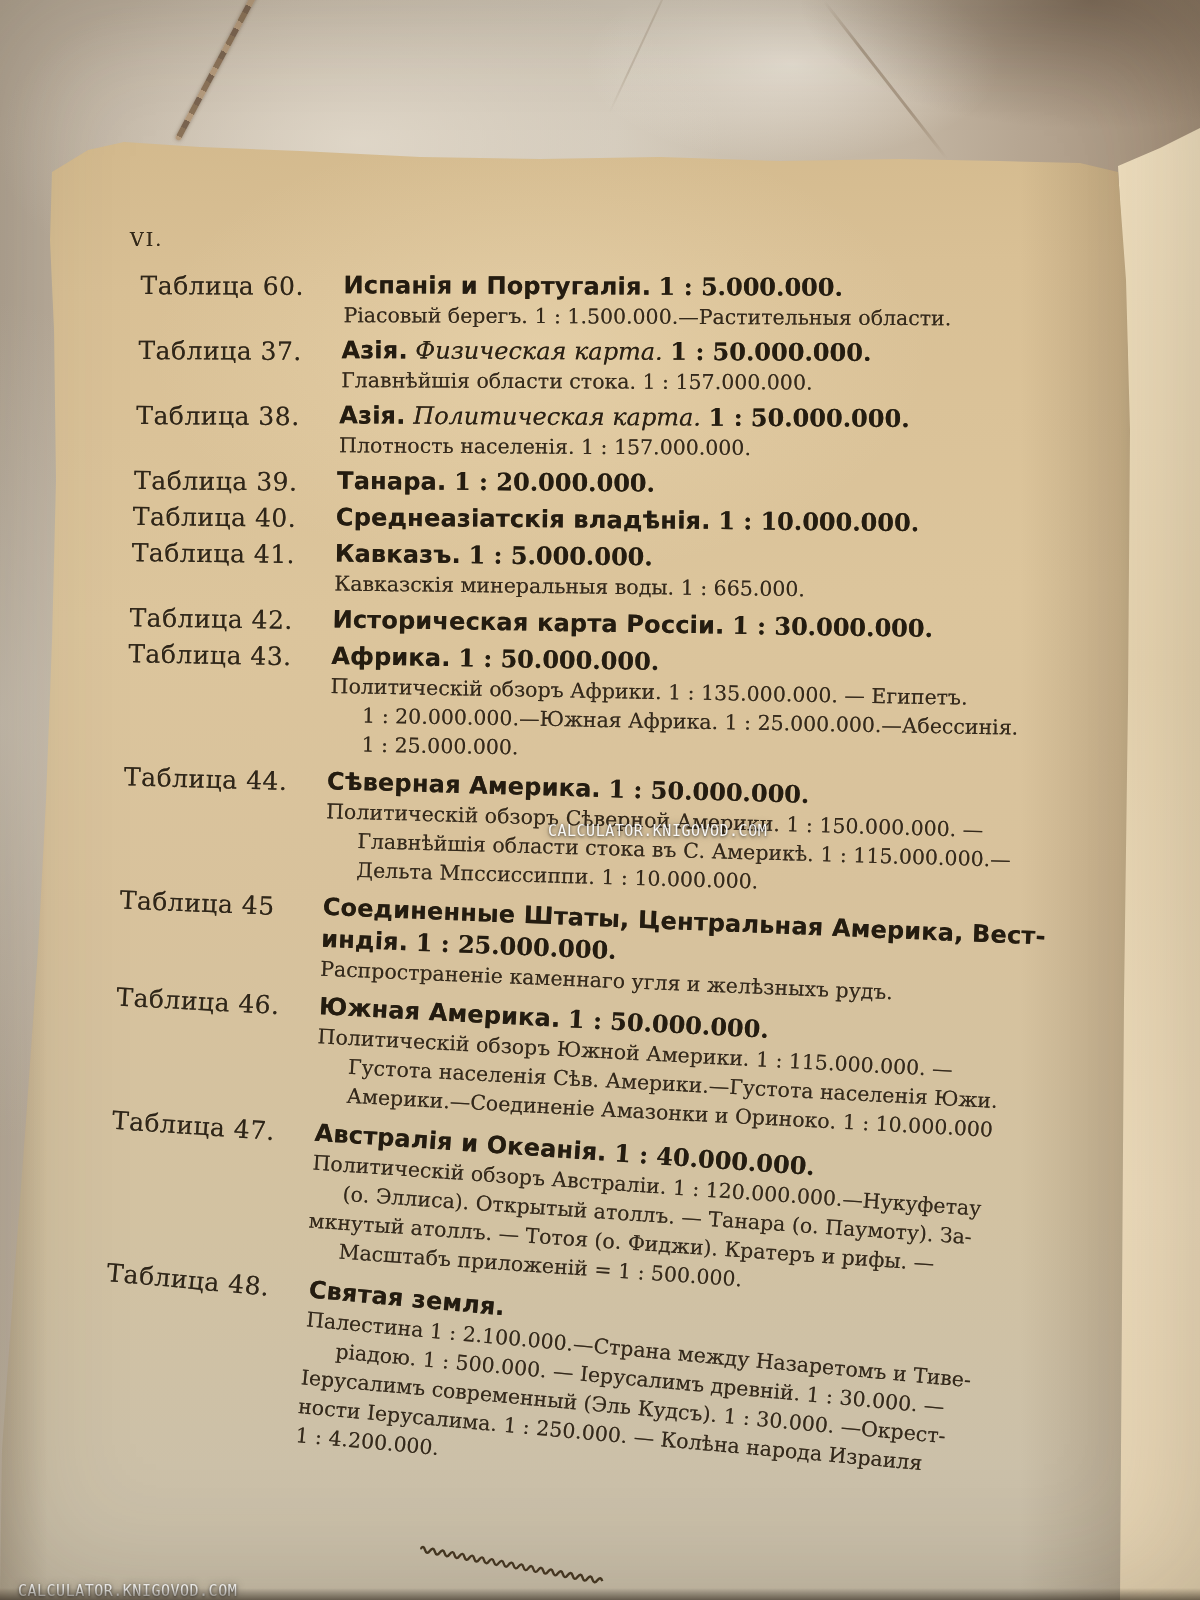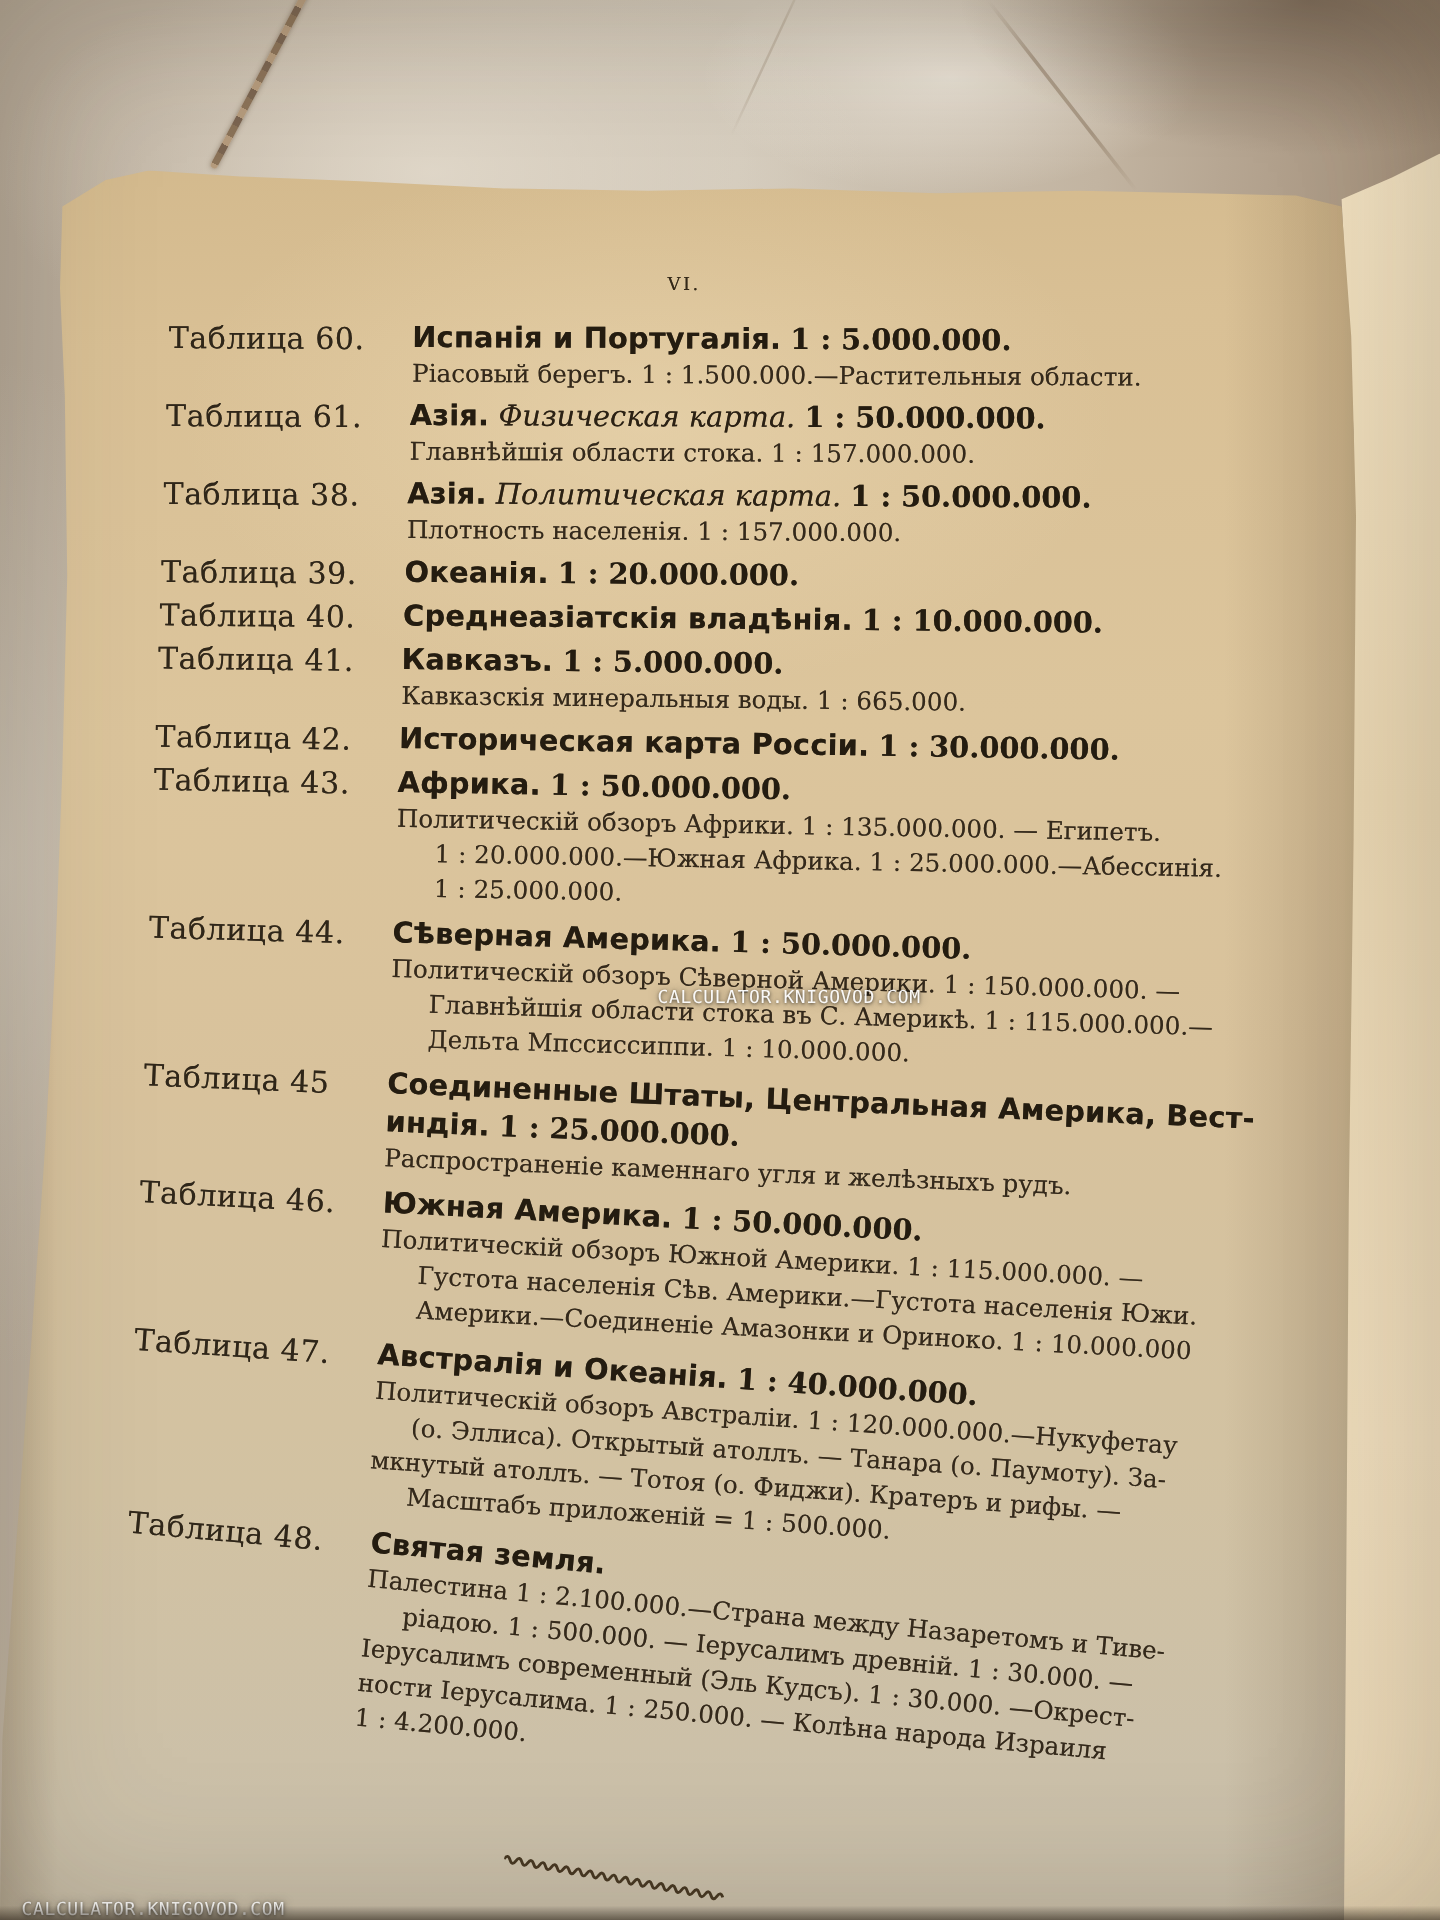--- a/index.html
+++ b/index.html
@@ -51,21 +51,21 @@
       radial-gradient(ellipse 520px 300px at 45% 22%, rgba(240,222,185,.45), rgba(240,222,185,0) 75%),
       linear-gradient(178deg,#d0b689 3%,#d9c095 18%,#dcc59c 38%,#d8c29c 56%,#d2c2a2 76%,#cbc0a9 92%,#c7bda9 100%);
     filter:drop-shadow(0 -5px 9px rgba(70,55,40,.45));
   }
   
   .content{
     position:absolute; left:130px; top:228px; width:880px;
     color:#2b2114;
   }
   .pagenum{
-    text-align:center; font-size:15px; letter-spacing:2px; margin-bottom:18px;
+    text-align:left; font-size:19px; letter-spacing:2px; margin-bottom:18px;
     color:#332818; text-shadow:0 0 .5px rgba(51,40,24,.7);
   }
   .entry{ position:relative; margin-bottom:4px; transform-origin:0 0; }
   .label{
     position:absolute; left:12px; top:3px;
     font-size:25px; letter-spacing:.5px; color:#2f2619; white-space:nowrap;
     text-shadow:0 0 .5px rgba(47,38,25,.65);
   }
   .econtent{ margin-left:215px; }
   .mainline{
@@ -116,37 +116,37 @@
     <div class="pagenum">VI.</div>
     <div>
         <div class="entry" style="transform: translateX(-1.31034px) rotate(0.3deg);">
           <span class="label">Таблица 60.</span>
           <div class="econtent">
             <div class="mainline"><span class="p-name">Испанія и Португалія.</span> <span class="p-scale">1 : 5.000.000.</span></div>
             <div class="subline ind0">Ріасовый берегъ. 1 : 1.500.000.—Растительныя области.</div>
           </div>
         </div>
         <div class="entry" style="transform: translateX(-3.43966px) rotate(0.300688deg);">
-          <span class="label">Таблица 61.</span>
+          <span class="label">Таблица 37.</span>
           <div class="econtent">
             <div class="mainline"><span class="p-name">Азія.</span> <span class="p-italic">Физическая карта.</span> <span class="p-scale">1 : 50.000.000.</span></div>
             <div class="subline ind0">Главнѣйшія области стока. 1 : 157.000.000.</div>
           </div>
         </div>
         <div class="entry" style="transform: translateX(-5.56897px) rotate(0.3611deg);">
           <span class="label">Таблица 38.</span>
           <div class="econtent">
             <div class="mainline"><span class="p-name">Азія.</span> <span class="p-italic">Политическая карта.</span> <span class="p-scale">1 : 50.000.000.</span></div>
             <div class="subline ind0">Плотность населенія. 1 : 157.000.000.</div>
           </div>
         </div>
         <div class="entry" style="transform: translateX(-7.69828px) rotate(0.486612deg);">
           <span class="label">Таблица 39.</span>
           <div class="econtent">
-            <div class="mainline"><span class="p-name">Океанія.</span> <span class="p-scale">1 : 20.000.000.</span></div>
+            <div class="mainline"><span class="p-name">Танара.</span> <span class="p-scale">1 : 20.000.000.</span></div>
           </div>
         </div>
         <div class="entry" style="transform: translateX(-8.87759px) rotate(0.578911deg);">
           <span class="label">Таблица 40.</span>
           <div class="econtent">
             <div class="mainline"><span class="p-name">Среднеазіатскія владѣнія.</span> <span class="p-scale">1 : 10.000.000.</span></div>
           </div>
         </div>
         <div class="entry" style="transform: translateX(-10.0569px) rotate(0.685941deg);">
           <span class="label">Таблица 41.</span>

